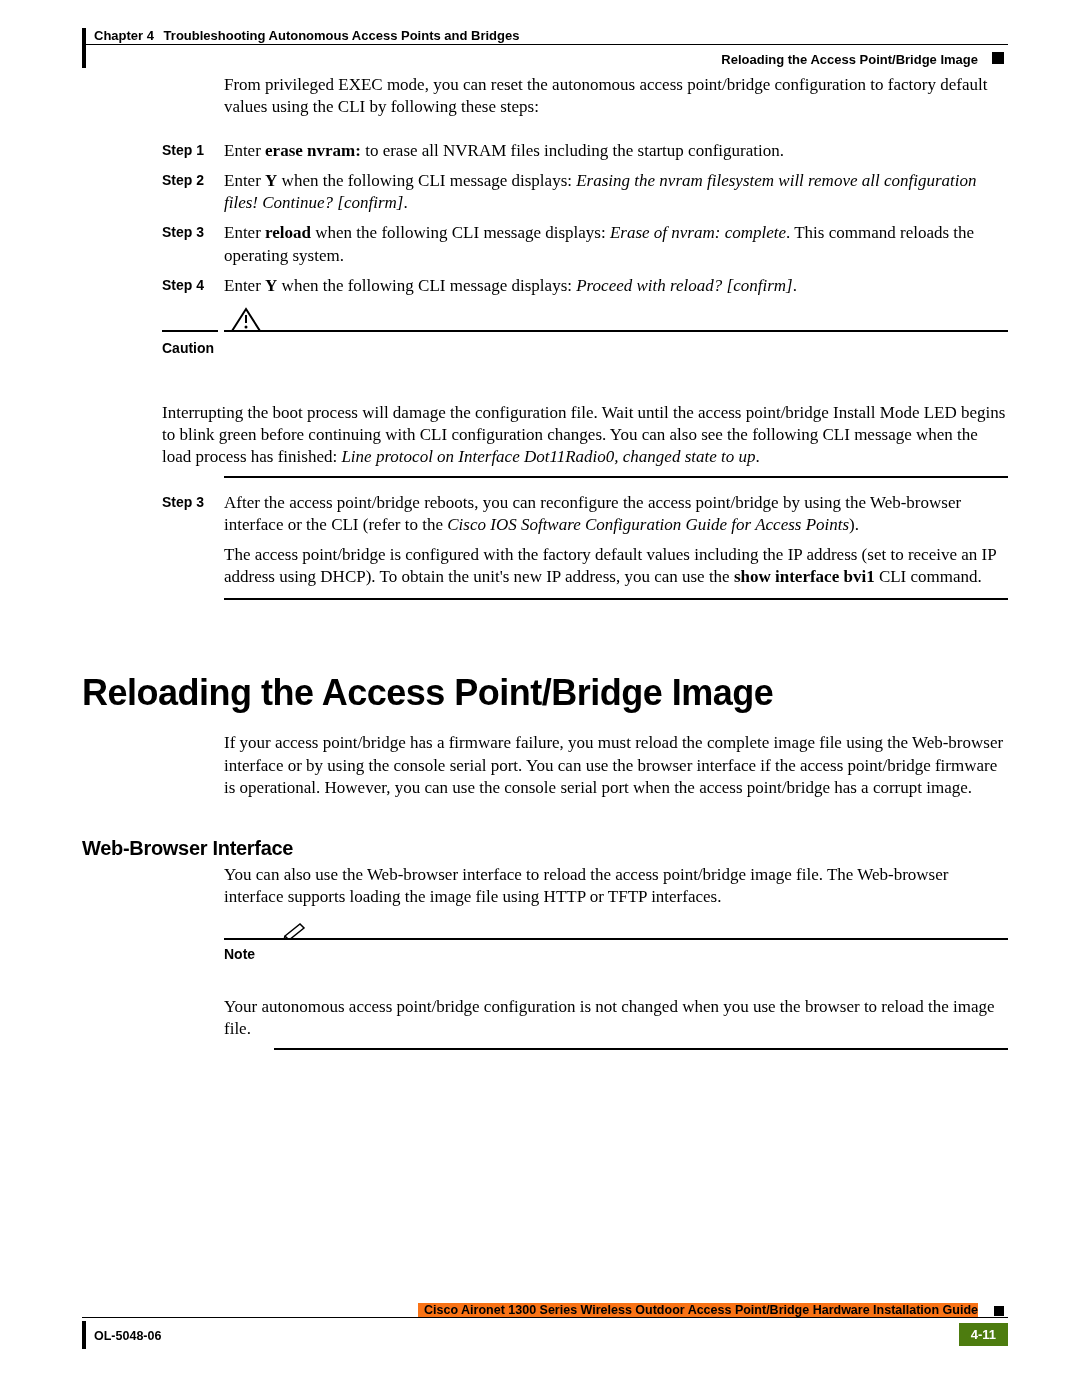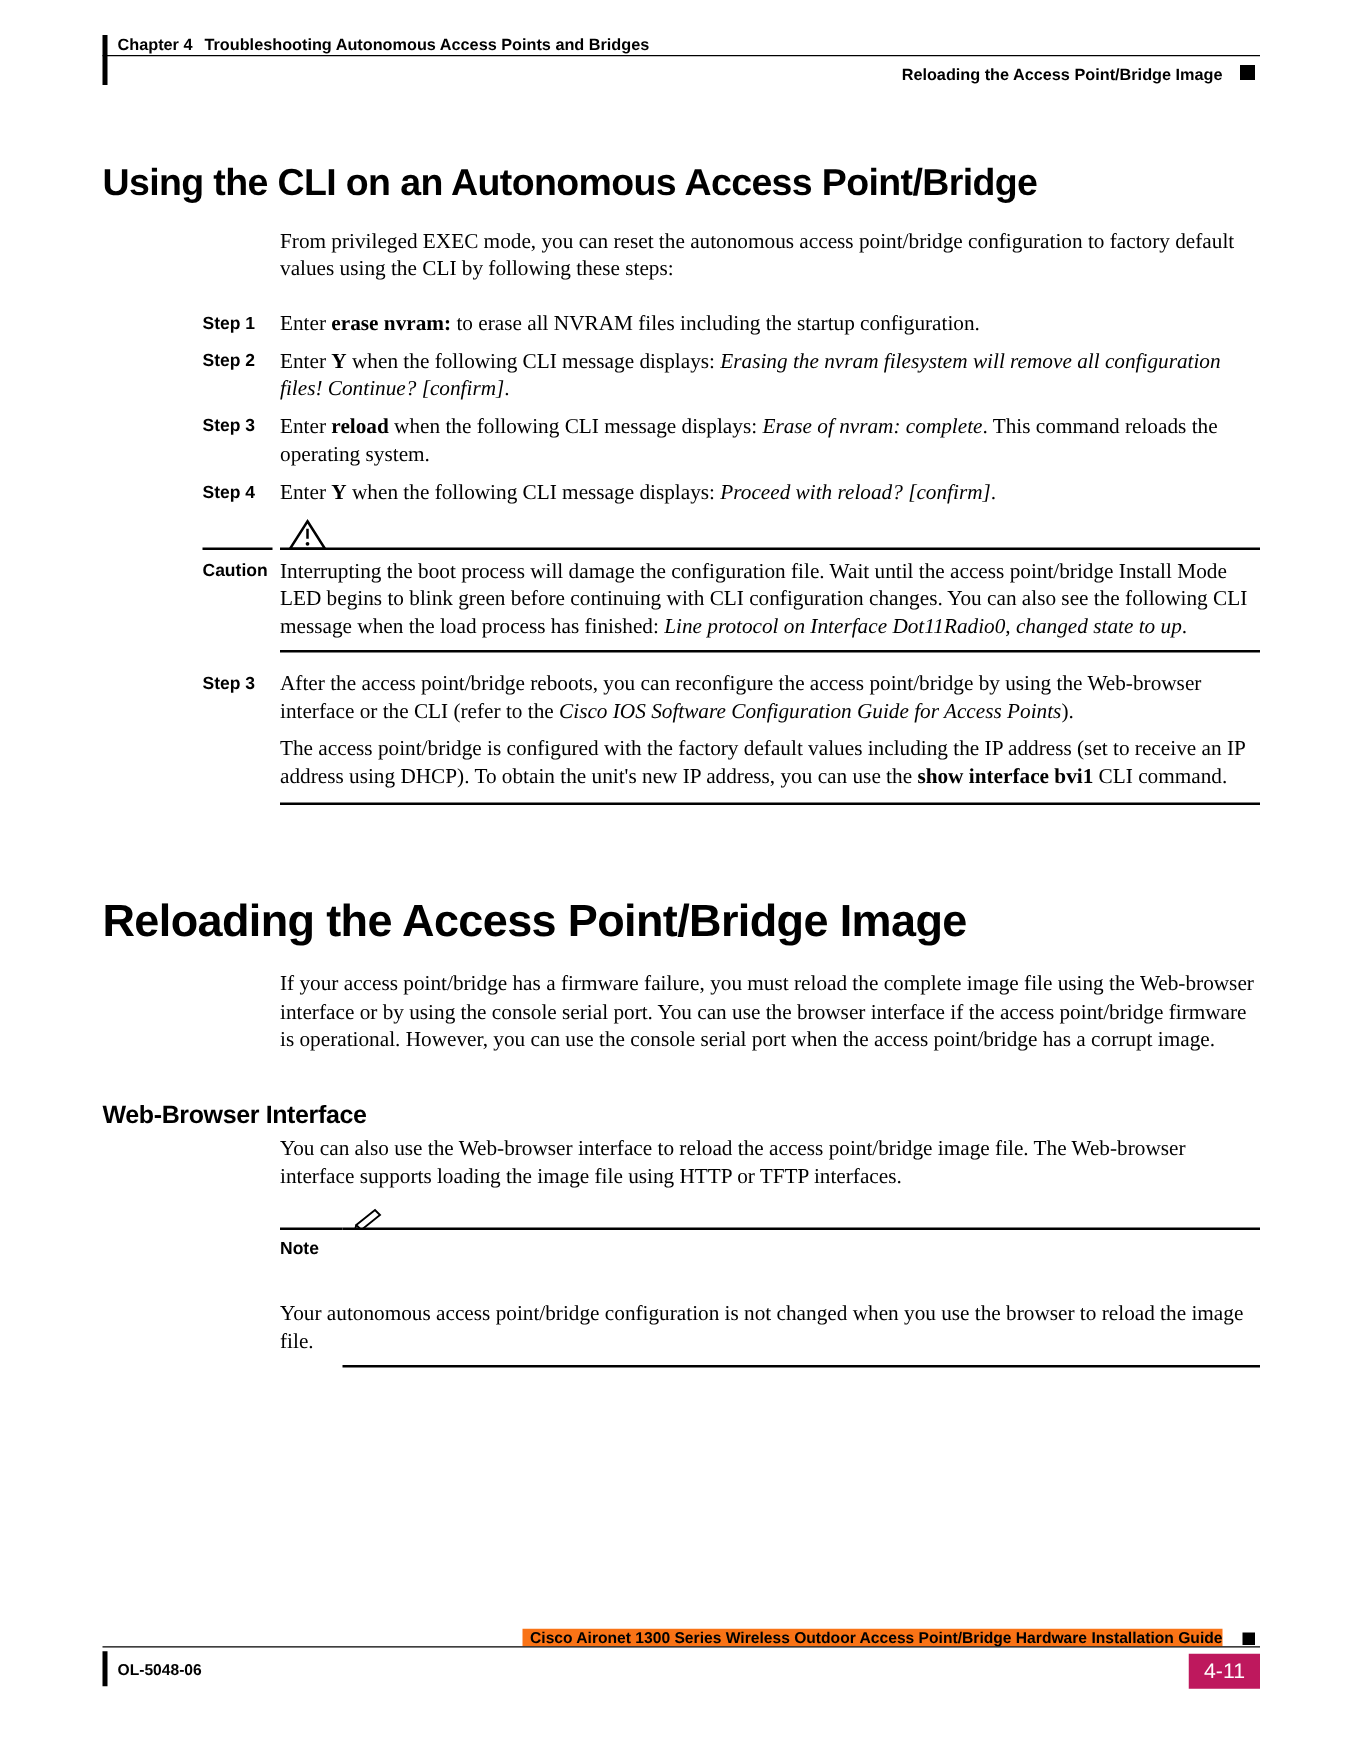--- a/index.html
+++ b/index.html
@@ -151,20 +151,21 @@
     width: 56px;
   }
   .cw-line {
     display: flex;
     align-items: flex-end;
     gap: 0;
   }
   .caution-row {
     display: flex;
     margin: 6px 0 4px 0;
+    flex-direction: column;
   }
   .caution-body {
     font-size: 17px;
     line-height: 1.3;
     flex: 1;
   }
   .caution-rule-bottom, .step-rule-bottom {
     height: 2px;
     background: #000;
     margin: 8px 0 0 62px;
@@ -272,45 +273,44 @@
     left: 12px;
     top: 18px;
     font-family: Arial, Helvetica, sans-serif;
     font-weight: bold;
     font-size: 12.5px;
   }
   .ftr-pagemark {
     position: absolute;
     right: 0;
     top: 12px;
-    background: #be185d;
+    background: #4d7c0f;
     color: #fff;
     font-family: Arial, Helvetica, sans-serif;
-    font-weight: normal;
-    font-size: 17px;
+    font-weight: bold;
+    font-size: 13px;
     padding: 4px 12px;
   }
 </style>
 </head>
 <body>
 
 <div class="page">
 
   <div class="hdr">
     <div class="hdr-bar"></div>
     <div class="hdr-chapter">
       <span class="hdr-ch-label">Chapter 4</span>
       <span>Troubleshooting Autonomous Access Points and Bridges</span>
     </div>
     <div class="hdr-rule-thin"></div>
     <div class="hdr-title">Reloading the Access Point/Bridge Image</div>
     <div class="hdr-cube"></div>
   </div>
 
-  <div class="h2">Using the CLI on an Autonomous Access Point/Bridge</div>
   <p class="body-p">From privileged EXEC mode, you can reset the autonomous access point/bridge configuration to factory default values using the CLI by following these steps:</p>
 
   <div class="steps">
 
     <div class="step-row">
       <div class="step-lbl">Step 1</div>
       <div class="step-body">
         <span>Enter </span><b>erase nvram:</b><span> to erase all NVRAM files including the startup configuration.</span>
       </div>
     </div>

